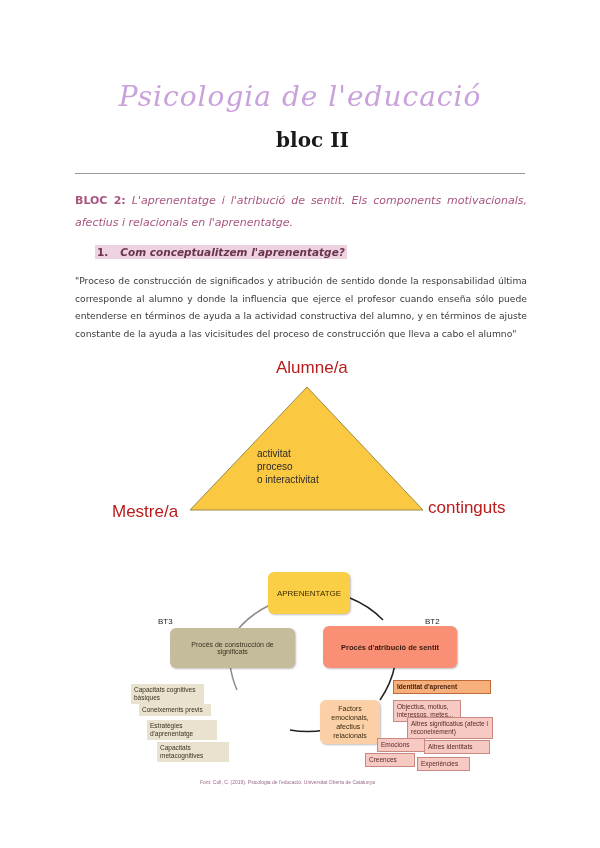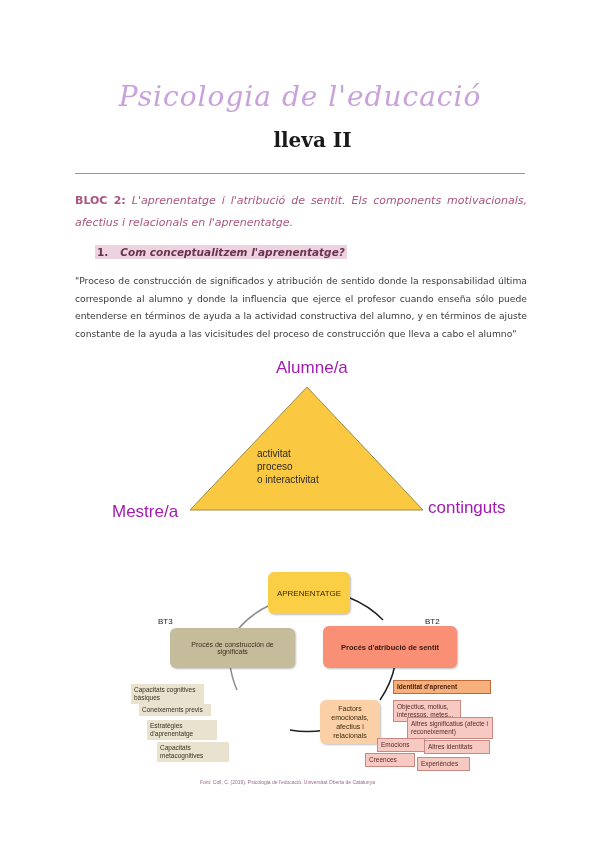--- a/index.html
+++ b/index.html
@@ -6,34 +6,34 @@
   body { width:600px; height:848px; background:#ffffff; position:relative; overflow:hidden; font-family:"DejaVu Sans", sans-serif; }
   .abs { position:absolute; }
   .title-script { left:0; width:600px; top:80px; text-align:center; font-family:"DejaVu Serif", serif; font-style:italic; font-size:28px; color:#c9a2dc; letter-spacing:1px; font-weight:normal; }
   .subtitle { left:0; width:600px; top:128px; text-align:center; font-family:"DejaVu Serif", serif; font-weight:bold; font-size:20px; color:#1a1a1a; padding-left:25px; box-sizing:border-box; }
   .hr { left:75px; width:450px; top:173px; height:1px; background:#9a9a9a; }
   .bloc { left:75px; width:452px; top:190px; font-family:"DejaVu Sans", sans-serif; font-style:italic; font-size:11px; line-height:22px; color:#a9557f; text-align:justify; }
   .bloc b { font-style:normal; }
   .h1 { left:95px; top:245px; background:#ecd3df; font-family:"DejaVu Sans", sans-serif; font-style:italic; font-weight:bold; font-size:10.5px; color:#6a3350; padding:1px 2px; }
   .h1 .num { margin-right:12px; font-style:normal; }
   .quote { left:75px; width:452px; top:272px; font-family:"DejaVu Sans", sans-serif; font-size:9.2px; line-height:17.5px; color:#3a3a3a; text-align:justify; }
-  .lbl { font-family:"Liberation Sans", sans-serif; color:#a21caf; font-size:17px; }
+  .lbl { font-family:"Liberation Sans", sans-serif; color:#b91c1c; font-size:17px; }
   .tri-text { font-family:"Liberation Sans", sans-serif; font-size:10px; color:#2a2a2a; text-align:left; line-height:13px; }
   .box { position:absolute; box-sizing:border-box; display:flex; align-items:center; justify-content:center; text-align:center; font-family:"Liberation Sans", sans-serif; border-radius:6px; box-shadow:1px 1px 2px rgba(0,0,0,0.25); }
   .small { position:absolute; box-sizing:border-box; font-family:"Liberation Sans", sans-serif; font-size:6.5px; line-height:8px; padding:2px 3px; color:#3a3020; }
   .beige { background:#e8e2cf; }
   .pink { background:#f6c9c3; border:1px solid #c98880; color:#5a2a22; }
   .orange-s { background:#f7b07c; border:1px solid #c06a3a; color:#4a2010; }
   .caption { left:200px; top:779px; font-size:5px; color:#9a6a8a; font-family:"Liberation Sans", sans-serif; }
 </style>
 </head>
 <body>
 
 <div class="abs title-script">Psicologia de l'educació</div>
-<div class="abs subtitle">lleva II</div>
+<div class="abs subtitle">bloc II</div>
 <div class="abs hr"></div>
 
 <div class="abs bloc">
   <b>BLOC 2:</b>
   <span>L'aprenentatge i l'atribució de sentit. Els components motivacionals, afectius i relacionals en l'aprenentatge.</span>
 </div>
 
 <div class="abs h1">
   <span class="num">1.</span><span>Com conceptualitzem l'aprenentatge?</span>
 </div>

